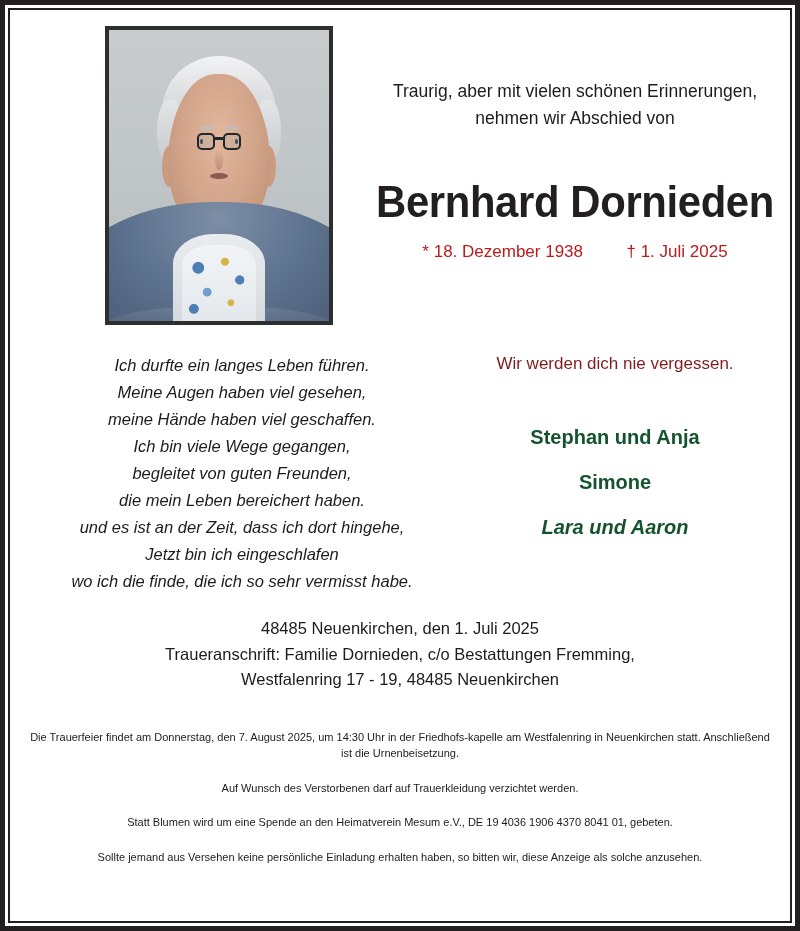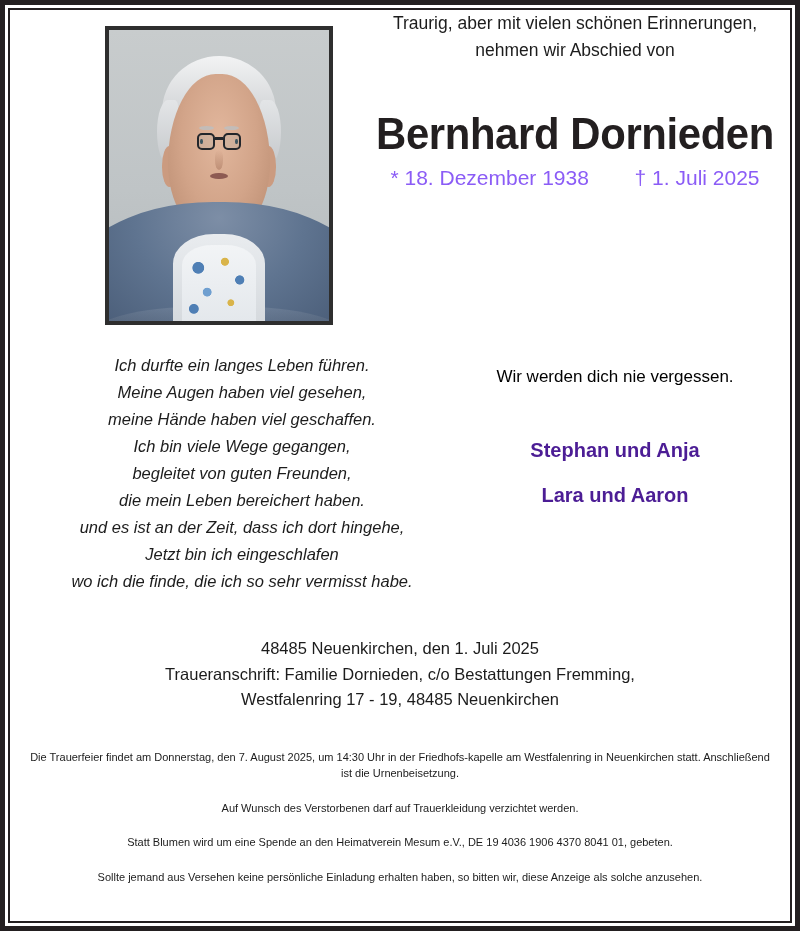--- a/index.html
+++ b/index.html
@@ -236,36 +236,37 @@
   .header-block {
     position: absolute;
     left: 345px;
     top: 0;
     width: 440px;
     text-align: center;
   }
   .intro {
     font-size: 17.5px;
     line-height: 1.55;
+    margin-top: 68px;
     color: #1c1c1c;
   }
   .deceased-name {
     font-family: "Liberation Sans Narrow", "Liberation Sans", sans-serif;
     font-weight: bold;
     font-size: 45px;
     letter-spacing: -0.4px;
     margin-top: 44px;
     color: #231f20;
     white-space: nowrap;
     transform: scaleX(0.93);
   }
   .dates {
-    font-size: 21px;
-    margin-top: 6px;
-    color: #8b5cf6;
+    font-size: 17px;
+    margin-top: 14px;
+    color: #b91c1c;
   }
   .dates .gap {
     display: inline-block;
     width: 34px;
   }
 
   
   .mid-row {
     position: relative;
     height: 290px;
@@ -283,42 +284,42 @@
   }
   .family {
     position: absolute;
     left: 430px;
     top: 0;
     width: 350px;
     text-align: center;
   }
   .never-forget {
     font-size: 17px;
-    margin-top: 47px;
-    color: #000000;
+    margin-top: 34px;
+    color: #7f1d1d;
   }
   .family-names {
     margin-top: 52px;
   }
   .family-name {
     font-size: 20px;
     font-weight: bold;
     margin-bottom: 22px;
-    color: #4c1d95;
-  }
-  .family-name:last-child { margin-bottom: 0; }
+    color: #14532d;
+  }
+  .family-name:last-child { margin-bottom: 0; font-style: italic; }
 
   
   .address-block {
     position: relative;
     width: 100%;
     text-align: center;
     font-size: 16.5px;
     line-height: 1.55;
-    margin-top: 26px;
+    margin-top: 6px;
     color: #1c1c1c;
   }
 
   
   .bottom-block {
     position: relative;
     width: 100%;
     text-align: center;
     margin-top: 36px;
     color: #1c1c1c;
@@ -394,20 +395,21 @@
           <div>die mein Leben bereichert haben.</div>
           <div>und es ist an der Zeit, dass ich dort hingehe,</div>
           <div>Jetzt bin ich eingeschlafen</div>
           <div>wo ich die finde, die ich so sehr vermisst habe.</div>
         </div>
 
         <div class="family">
           <div class="never-forget">Wir werden dich nie vergessen.</div>
           <div class="family-names">
             <div class="family-name">Stephan und Anja</div>
+            <div class="family-name">Simone</div>
             <div class="family-name">Lara und Aaron</div>
           </div>
         </div>
       </div>
 
       <div class="address-block">
         <div>48485 Neuenkirchen, den 1. Juli 2025</div>
         <div>Traueranschrift: Familie Dornieden, c/o Bestattungen Fremming,</div>
         <div>Westfalenring 17 - 19, 48485 Neuenkirchen</div>
       </div>

